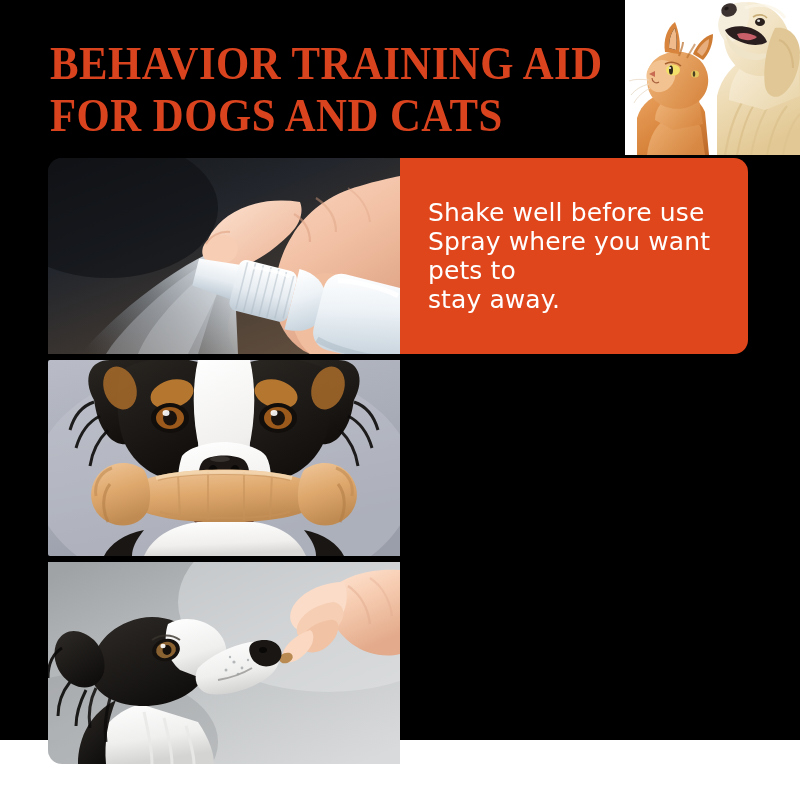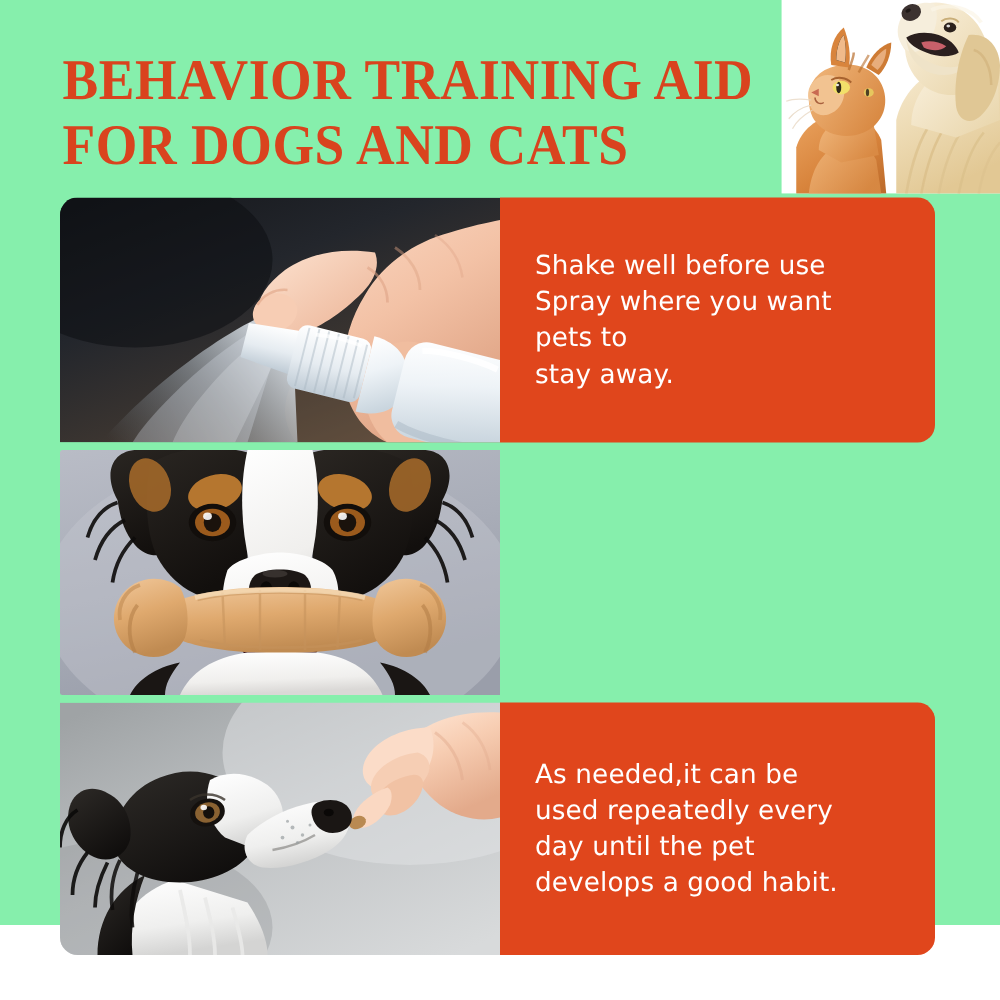--- a/index.html
+++ b/index.html
@@ -10,21 +10,21 @@
     width: 800px;
     height: 800px;
     background: #ffffff;
     font-family: "Liberation Sans", sans-serif;
     overflow: hidden;
   }
   .page {
     position: relative;
     width: 800px;
     height: 740px;
-    background: #86efac;
+    background: #000000;
   }
 
   
   .header {
     position: absolute;
     left: 0; top: 0;
     width: 800px;
     height: 158px;
   }
   .title {
@@ -82,21 +82,21 @@
     flex: 1 1 auto;
     background: #E0461C;
     display: flex;
     align-items: center;
     padding: 0 0 0 28px;
     box-sizing: border-box;
   }
   .copy-text {
     color: #FFFFFF;
     font-family: "DejaVu Sans", sans-serif;
-    font-size: 21px;
+    font-size: 25px;
     line-height: 29px;
     font-weight: 400;
     white-space: pre-line;
     letter-spacing: 0.1px;
   }
 
   
   .row-1 .photo { border-top-left-radius: 14px; }
   .row-1 .copy  { border-top-right-radius: 14px; border-bottom-right-radius: 14px; }
   .row-2 .photo { border-radius: 0; }
@@ -547,22 +547,16 @@
             <path d="M62 136 C58 150 56 166 58 180"></path>
           </g>
 
           <g stroke="#E9E9E8" stroke-width="3" fill="none" opacity="0.9">
             <path d="M96 150 C100 168 104 186 104 202"></path>
             <path d="M116 156 C120 172 124 188 124 202"></path>
             <path d="M138 164 C142 178 146 192 146 202"></path>
           </g>
         </svg>
       </div>
-      <div class="copy">
-        <div class="copy-text">As needed,it can be
-used repeatedly every
-day until the pet
-develops a good habit.</div>
-      </div>
     </div>
 
   </div>
 </div>
 
 </body></html>

